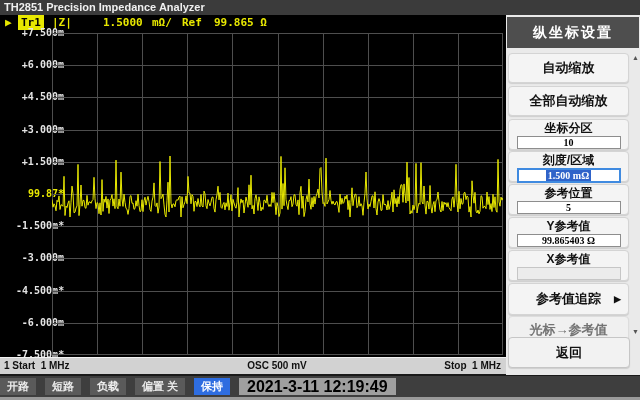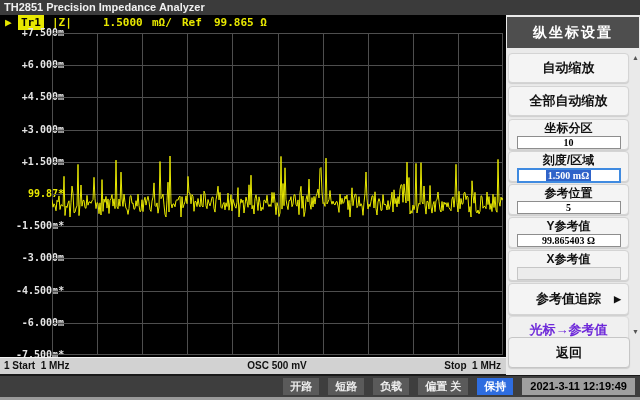--- a/index.html
+++ b/index.html
@@ -57,40 +57,40 @@
   .sbtn.comp { height:31px; padding-top:1px; }
   .sbl { display:block; height:15px; line-height:15px; font-size:12px; }
   .sinput { display:block; width:104px; height:13px; line-height:12px; margin:0 auto;
             background:#fff; border:1px solid #8d8d8d; font-size:10px; font-weight:bold;
             color:#000; text-align:center; font-family:Liberation Serif, serif; }
   .sinput.focus { border:2px solid #3f8ae0; height:15px; line-height:11px; }
   .sinput.focus .sel { background:#2f63c9; color:#fff; padding:0 2px; }
   .sinput.disabled { background:#ececec; border:1px solid #c6c6c6; }
   .sbtn.track { height:32px; line-height:30px; }
   .sarrow { position:absolute; right:7px; top:0; font-size:9px; }
-  .sbtn.dim { height:28px; line-height:26px; color:#6d28d9; z-index:1;
+  .sbtn.dim { height:28px; line-height:26px; color:#737373; z-index:1;
               background:#f0f0f0; border-color:#ddd; }
   .sbtn.back { left:2px; width:122px; height:31px; line-height:29px; z-index:2;
                background:#f2f2f2; border-color:#c6c6c6; }
   .scrolltrack { position:absolute; left:125px; top:38px; width:9px; height:284px; }
   .scr { position:absolute; left:0; width:9px; height:10px; font-size:7px; color:#555;
          text-align:center; line-height:10px; cursor:pointer; }
   .scr.up { top:0; }
   .scr.down { bottom:0; }
 
   
   .statusbar { position:absolute; left:0; top:376px; width:640px; height:21px;
                background:#3e3e3e; display:flex; align-items:center;
-               justify-content:flex-end; gap:9px; padding-right:5px; }
+               gap:9px; padding-right:5px; }
   .stbtn { height:17px; line-height:17px; padding:0 7px; background:#5a5a5a;
            color:#ececec; font-size:11px; font-weight:bold; text-align:center;
            white-space:pre; }
   .stbtn.active { background:#2e6de0; color:#fff; }
   .stdate { height:17px; line-height:17px; padding:0 8px; background:#9f9f9f;
-            color:#000; font-size:11px; font-weight:bold; white-space:pre; }
+            color:#000; font-size:16px; font-weight:bold; white-space:pre; }
   .bottomedge { position:absolute; left:0; top:397px; width:640px; height:3px; background:#9a9a9a; }
 </style>
 </head>
 <body>
 
 <div class="screen">
 
   <div class="titlebar">TH2851 Precision Impedance Analyzer</div>
 
   <div class="tracebar">

